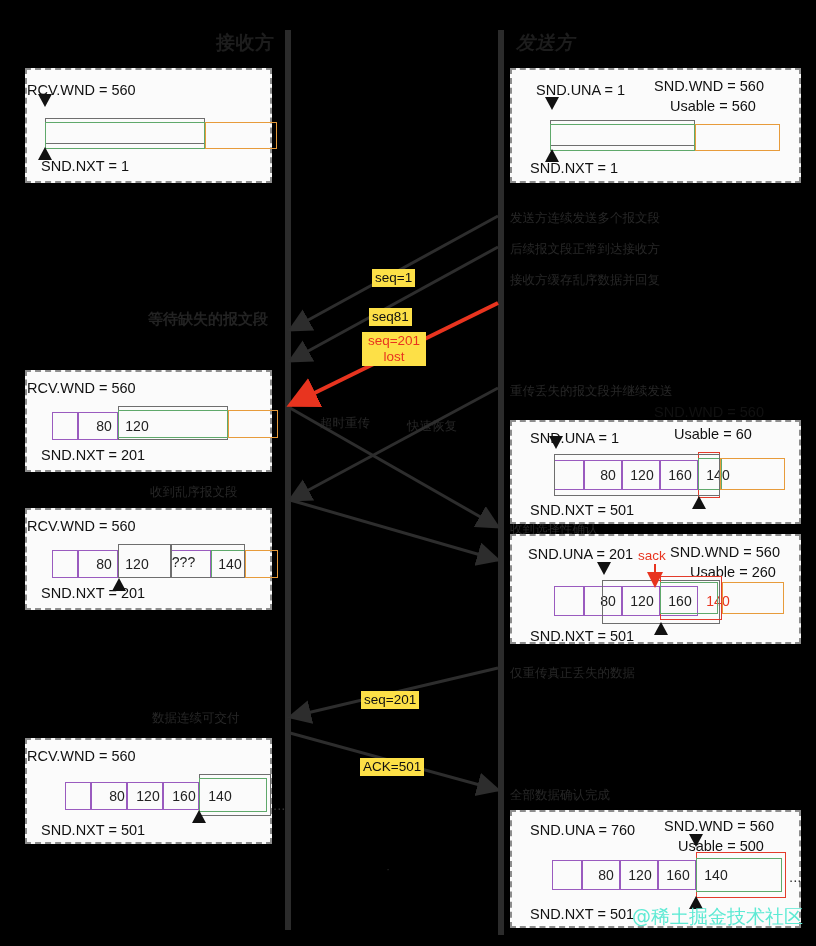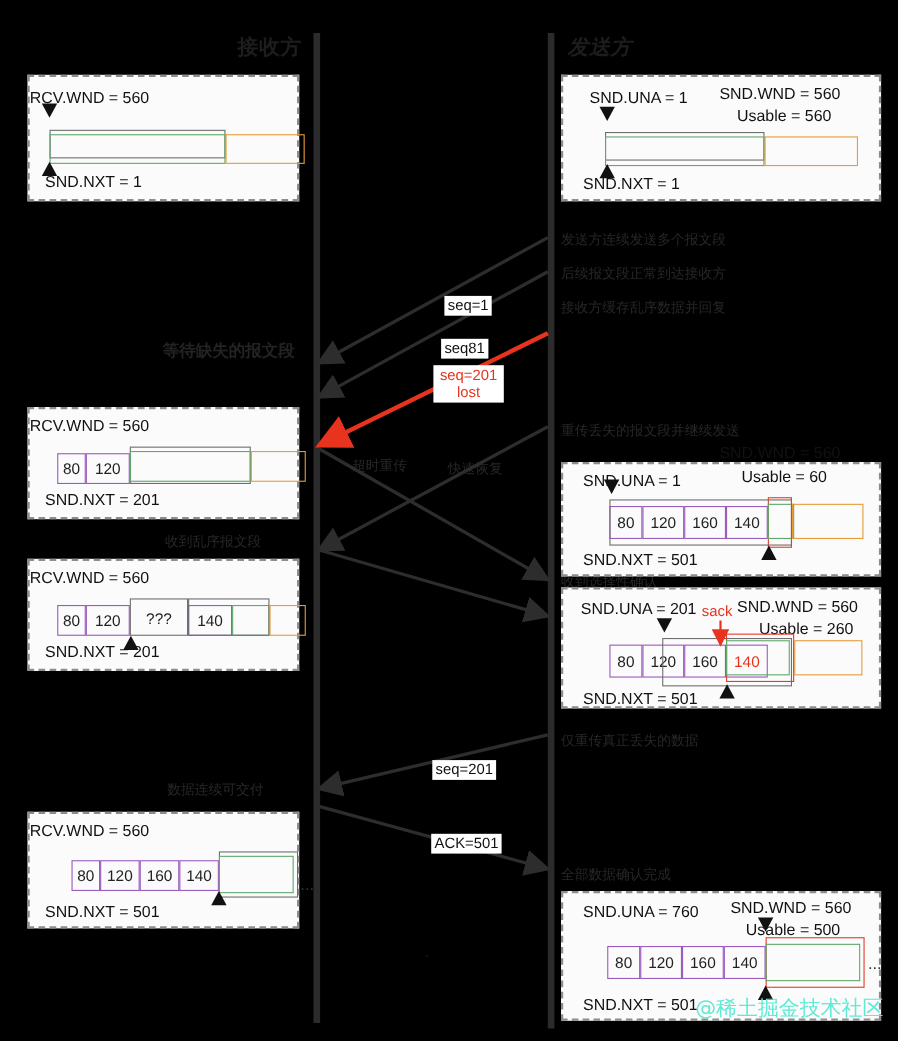--- a/index.html
+++ b/index.html
@@ -21,39 +21,39 @@
   
   .wbox{position:absolute;background:#fbfbfb;border:2px dashed #8d8d8d;
         box-sizing:border-box;}
   .wlabel{position:absolute;color:#111;font-size:14.5px;white-space:nowrap;}
   .wlabel.center{text-align:left;}
 
   
   .seg{position:absolute;box-sizing:border-box;background:transparent;}
   .seg-sent{border:1.6px solid #9a5bbf;}          
   .seg-cell-text{position:absolute;font-size:14px;color:#222;
-                 text-align:center;white-space:nowrap;}
+                 text-align:center;white-space:nowrap;margin-left:39px;}
   .outline-grey{border:1.6px solid #6e6e6e;}
   .outline-green{border:1.6px solid #5fa96b;}
   .outline-orange{border:1.6px solid #e79b3b;}
   .outline-red{border:1.6px solid #e33b2b;}
 
   
   .tri-down{position:absolute;width:0;height:0;
             border-left:7px solid transparent;border-right:7px solid transparent;
             border-top:13px solid #111;}
   .tri-up{position:absolute;width:0;height:0;
           border-left:7px solid transparent;border-right:7px solid transparent;
           border-bottom:13px solid #111;}
 
   .ellipsis{position:absolute;font-size:15px;color:#333;}
 
   
-  .pkt{position:absolute;background:#ffffff;color:#111;font-size:13.5px;
-       line-height:16px;padding:1px 3px;white-space:nowrap;margin-left:32px;}
+  .pkt{position:absolute;background:#fde047;color:#111;font-size:13.5px;
+       line-height:16px;padding:1px 3px;white-space:nowrap;}
   .pkt.lost{color:#e8341f;text-align:center;}
   .sack-note{position:absolute;color:#e8341f;font-size:13.5px;white-space:nowrap;}
 
   
   svg.overlay{position:absolute;left:0;top:0;width:816px;height:946px;
               pointer-events:none;}
 
   .watermark{position:absolute;color:#5eead4;font-size:19px;white-space:nowrap;
              font-family:"DejaVu Sans",sans-serif;}
 </style>

